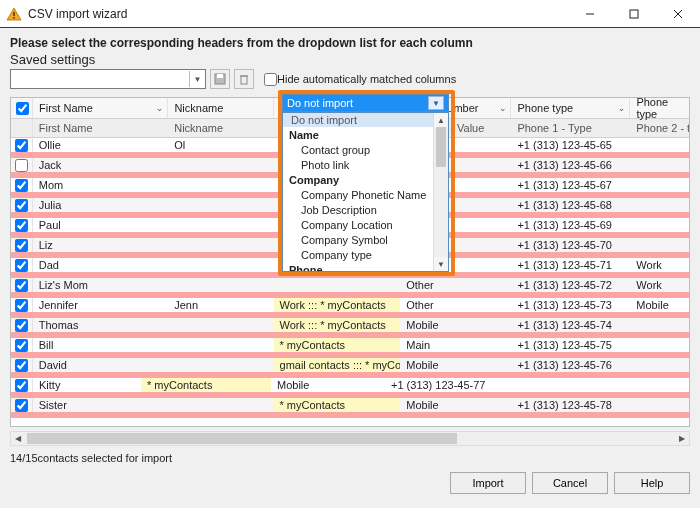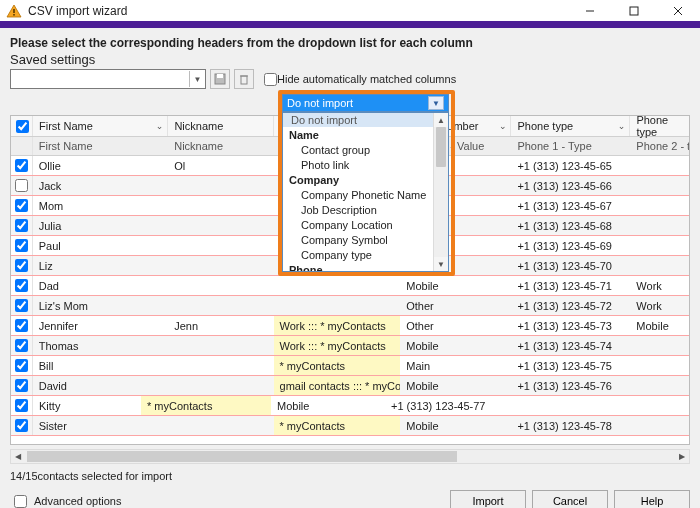--- a/index.html
+++ b/index.html
@@ -11,41 +11,41 @@
     background: #f0f0f0;
     width: 700px;
     height: 508px;
     overflow: hidden;
     position: relative;
   }
   
   .titlebar {
     height: 28px;
     background: #fff;
-    border-bottom: 7px solid #4c1d95;
+    border-bottom: 1px solid #4c1d95;
     display:flex; align-items:center;
     padding-left:6px;
   }
   .titlebar .icon { width:16px; height:16px; display:flex; align-items:center; justify-content:center;}
   .titlebar .title { margin-left:6px; flex:1; font-size:12px;}
   .titlebar .winbtn { width:44px; height:28px; display:flex; align-items:center; justify-content:center; }
   
   .instr { padding:8px 10px 2px 10px; font-size:12px; font-weight:600;}
   .saved-label { padding:0 10px; font-size:13px;}
   .saved-row { display:flex; align-items:center; gap:4px; padding:2px 10px 6px 10px;}
   .saved-row .select { width:196px; height:20px; border:1px solid #7a7a7a; background:#fff; display:flex; align-items:center; justify-content:flex-end;}
   .saved-row .sbtn { width:20px; height:20px; border:1px solid #bcbcbc; background:#efefef; display:flex; align-items:center; justify-content:center;}
   .saved-row .chk { display:flex; align-items:center; gap:0; margin-left:6px;}
   .saved-row input[type=checkbox]{ margin:0; }
   
-  .grid-wrap { margin:20px 10px 0 10px; border:1px solid #bcbcbc; background:#fff; height:330px; overflow:hidden; position:relative;}
+  .grid-wrap { margin:2px 10px 0 10px; border:1px solid #bcbcbc; background:#fff; height:330px; overflow:hidden; position:relative;}
   .ghead, .ghead2, .grow { display:flex; }
   .ghead { border-bottom:1px solid #d0d0d0; background:#f7f7f7; height:21px; align-items:stretch;}
   .ghead2 { border-bottom:1px solid #d0d0d0; background:#eeeeee; height:19px; align-items:center; color:#555;}
-  .grow { height:20px; align-items:center; border-bottom:1px solid #fca5a5;}
+  .grow { height:20px; align-items:center; border-bottom:6px solid #fca5a5;}
   .grow.alt { background:#f5f5f5; }
   .cell { padding:0 6px; overflow:hidden; white-space:nowrap; text-overflow:ellipsis; display:flex; align-items:center; height:100%;}
   .hcell { padding:0 6px; display:flex; align-items:center; border-right:1px solid #e3e3e3; position:relative; }
   .hcell .hchev { position:absolute; right:4px; top:50%; transform:translateY(-50%); font-size:9px; color:#555;}
   .pink { background:#fef9c3; }
   
   .c-chk { width:22px; justify-content:center; border-right:1px solid #e3e3e3;}
   .c0 { width:139px; } 
   .c1 { width:108px; } 
   .c2 { width:130px; } 
@@ -395,22 +395,18 @@
 </div>
 
 <div class="hscroll">
   <div class="arrh">◀</div>
   <div class="thumbh"></div>
   <div class="arrh right">▶</div>
 </div>
 
 <div class="footer1">14/15contacts selected for import</div>
 <div class="footer2">
-  <label class="adv">
-    <input type="checkbox" style="">
-    <span>Advanced options</span>
-  </label>
   <div class="btns">
     <button>Import</button>
     <button>Cancel</button>
     <button>Help</button>
   </div>
 </div>
 
 </body></html>

